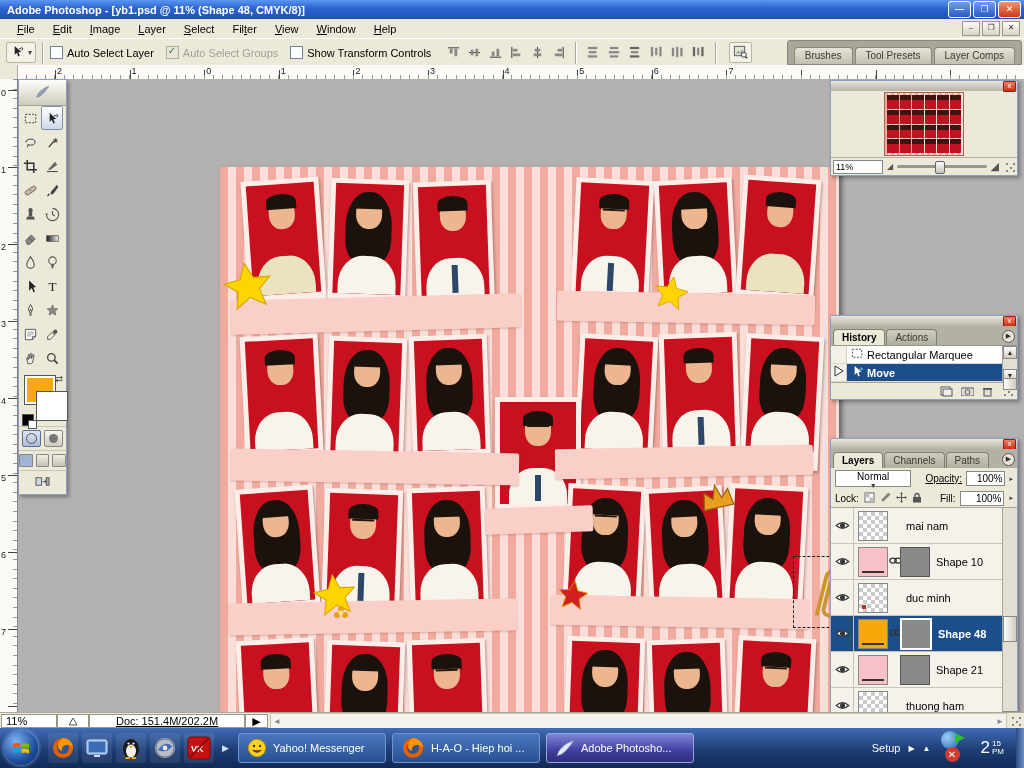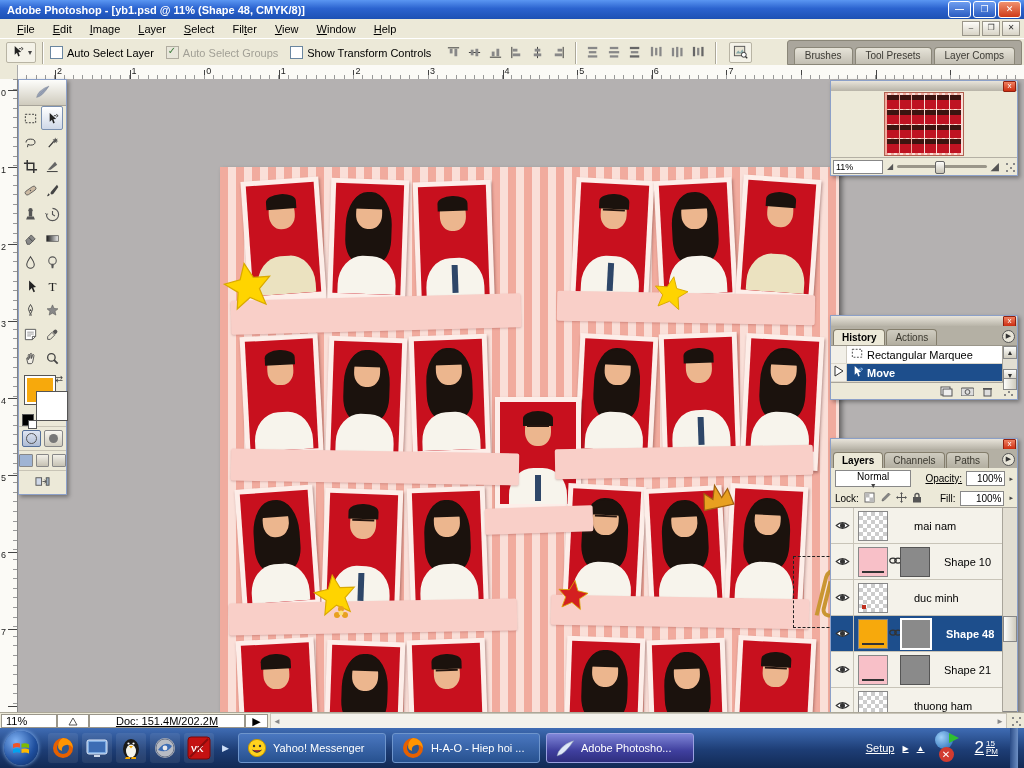--- a/index.html
+++ b/index.html
@@ -126,37 +126,37 @@
   .lrow{height:35px;display:flex;align-items:center;border-bottom:1px solid #c8c4b8;background:#f4f2ea;}
   .lrow.selected{background:#1d4e8c;color:#fff;font-weight:bold;}
   .eyecol{width:22px;height:100%;border-right:1px solid #c8c4b8;display:flex;align-items:center;justify-content:center;flex:none;}
   .lthumb{width:28px;height:28px;border:1px solid #888;margin-left:4px;flex:none;position:relative;background:#fff;}
   .lthumb.checker{background-image:linear-gradient(45deg,#ccc 25%,transparent 25%,transparent 75%,#ccc 75%),linear-gradient(45deg,#ccc 25%,transparent 25%,transparent 75%,#ccc 75%);background-size:8px 8px;background-position:0 0,4px 4px;}
   .lthumb .shapemark{position:absolute;left:3px;bottom:3px;right:3px;height:0;border-top:2px solid #333;}
   .lthumb .reddot{position:absolute;left:3px;bottom:3px;width:4px;height:4px;background:#c03020;}
   .chaincol{width:12px;text-align:center;flex:none;color:#333;font-size:9px;}
   .maskthumb{width:28px;height:28px;border:1px solid #555;background:#8a8a8a;flex:none;}
   .lrow.selected .maskthumb{border:2px solid #fff;}
-  .lname{margin-left:14px;white-space:nowrap;}
+  .lname{margin-left:6px;white-space:nowrap;}
   
   #statusbar{position:absolute;left:0;top:712px;width:1024px;height:16px;background:#ece9d8;display:flex;align-items:center;border-top:1px solid #aca899;}
   .inset{background:#fff;border:1px solid #9a968a;height:12px;display:flex;align-items:center;padding:0 4px;}
   #sb-track{flex:1;height:14px;background:#f4f2ec;border:1px solid #c8c4b8;margin:0 2px;display:flex;align-items:center;justify-content:space-between;color:#888;font-size:8px;padding:0 2px;}
   
   #taskbar{position:absolute;left:0;top:728px;width:1024px;height:40px;
     background:linear-gradient(#3f6cb4,#1d3d75 55%,#122a55);display:flex;align-items:center;}
   #startorb{width:34px;height:34px;border-radius:50%;margin:0 8px 0 4px;flex:none;
     background:radial-gradient(circle at 35% 30%,#7fb2f4,#1f4f9e 60%,#0c2a60);box-shadow:0 0 4px #8fc0ff;display:flex;align-items:center;justify-content:center;}
   .qlbtn{width:30px;height:30px;margin:0 2px;border-radius:3px;display:flex;align-items:center;justify-content:center;
     background:rgba(255,255,255,.08);}
   #qlmore{color:#cfe0f8;font-size:9px;margin:0 6px;}
   .taskbtn{width:148px;height:30px;margin:0 3px;border-radius:3px;display:flex;align-items:center;gap:6px;padding:0 8px;box-sizing:border-box;
     background:linear-gradient(#4a77c0,#27518f);border:1px solid #6e95cc;color:#fff;white-space:nowrap;overflow:hidden;}
   .taskbtn.active{background:linear-gradient(#7f86d8,#3f3f9e 60%,#2e2e7e);border-color:#9aa0e0;}
-  #tray{margin-left:auto;display:flex;align-items:center;gap:8px;padding-right:6px;color:#fff;text-decoration:underline;}
+  #tray{margin-left:auto;display:flex;align-items:center;gap:8px;color:#fff;}
   #clock{display:flex;align-items:center;gap:2px;color:#fff;}
   #clock .hr{font-size:17px;}
   #clock .mincol{display:flex;flex-direction:column;font-size:8px;line-height:8px;}
   #tb-edge{width:8px;height:40px;background:linear-gradient(90deg,#2a4b86,#6d8fc4);margin-left:4px;}
   .trayicons{position:relative;width:34px;height:34px;}
   .trayicons .globe{position:absolute;left:2px;top:0;width:18px;height:18px;border-radius:50%;background:radial-gradient(circle at 35% 35%,#9fd0f8,#1a62b0);}
   .trayicons .garrow{position:absolute;left:16px;top:2px;width:0;height:0;border-left:10px solid #2fbf30;border-top:5px solid transparent;border-bottom:5px solid transparent;}
   .trayicons .redx{position:absolute;left:6px;top:16px;width:15px;height:15px;border-radius:50%;background:#d23b30;color:#fff;font-size:10px;line-height:15px;text-align:center;}
 </style>
 </head>

